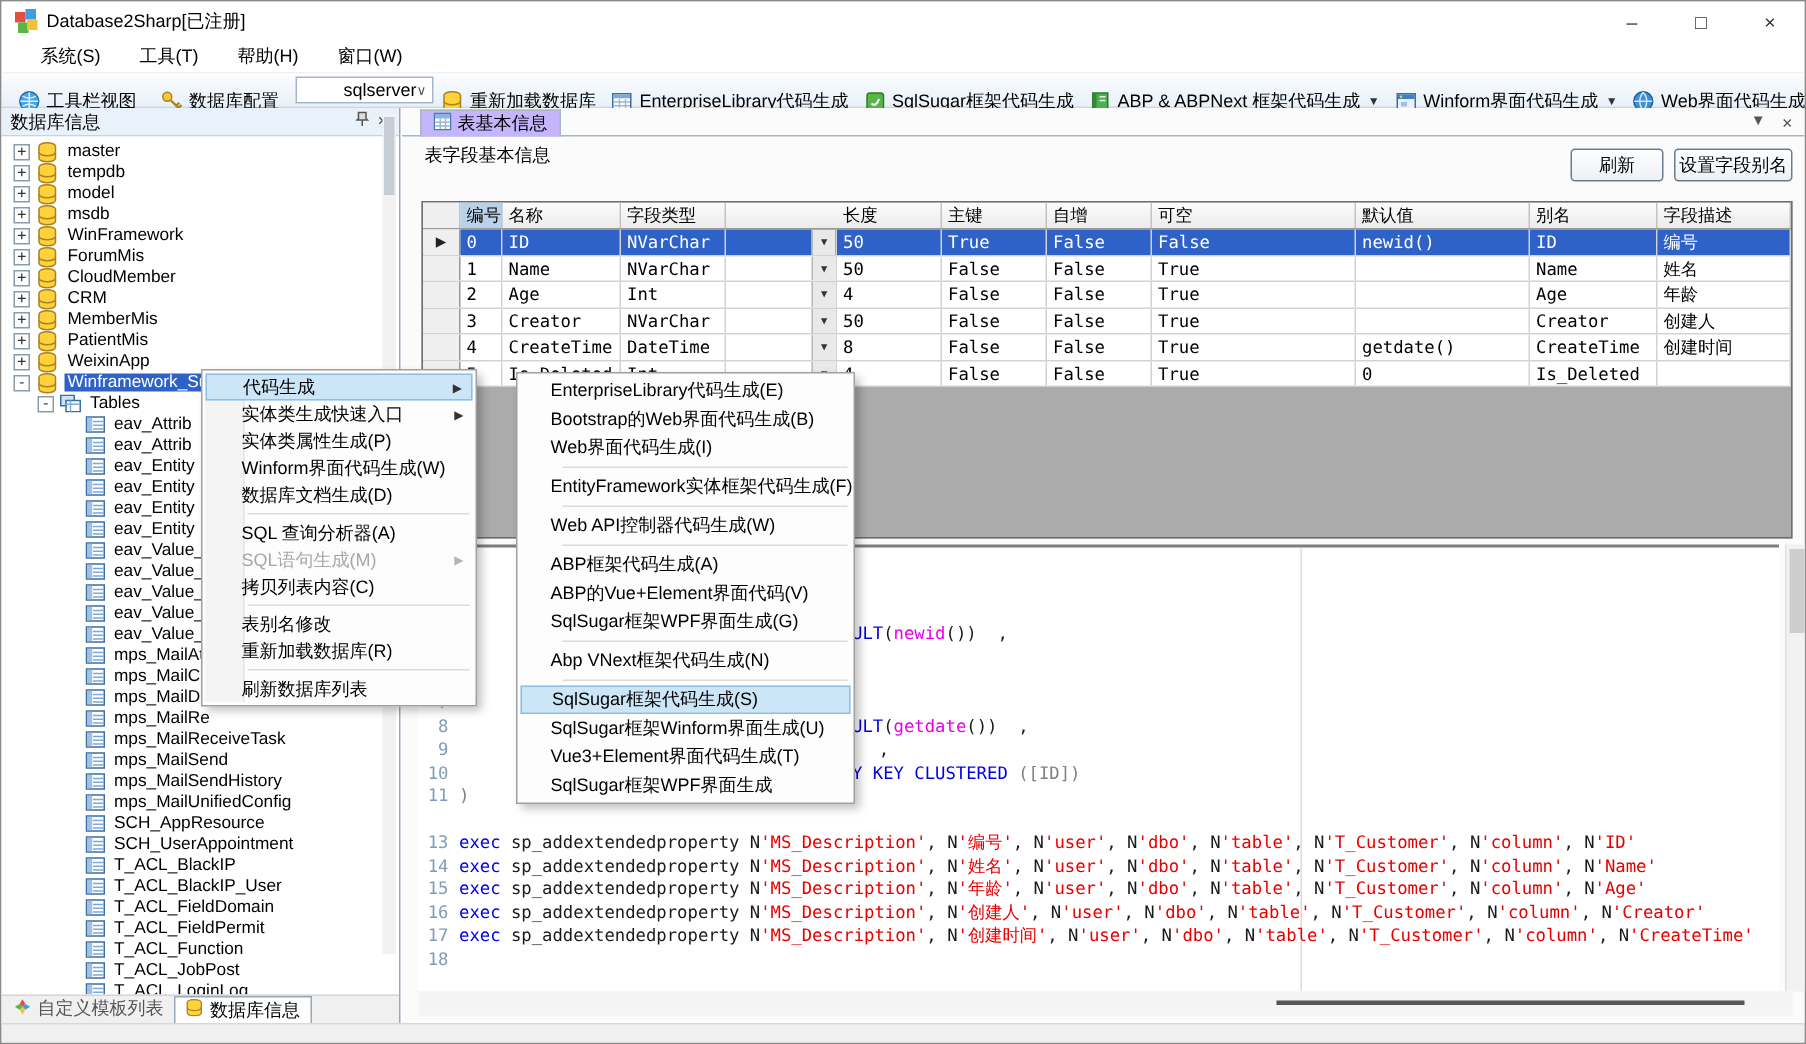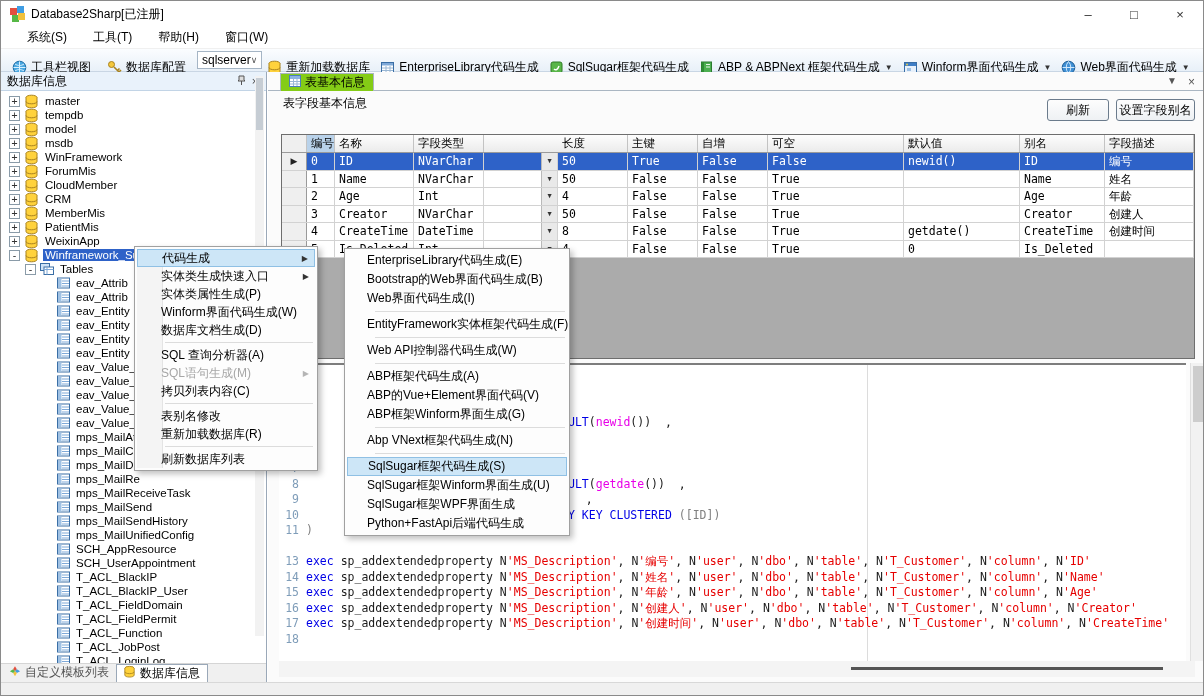--- a/index.html
+++ b/index.html
@@ -18,21 +18,21 @@
   
   .menubar{position:absolute;left:0;top:26px;width:100%;height:22px;background:#ffffff;display:flex;align-items:center;padding-left:26px;border-bottom:1px solid #f0f0f0;}
   .menubar span{margin-right:26px;}
   
   .toolbar{position:absolute;left:0;top:48px;width:100%;height:23px;background:linear-gradient(#fbfdff,#e8f0f8);
            display:flex;align-items:center;padding-left:6px;border-bottom:1px solid #c9d6e4;}
   .tb-item{display:flex;align-items:center;gap:4px;padding:2px 5px;white-space:nowrap;margin-top:14px;}
   .tb-sep{width:1px;height:16px;background:#bcc7d3;margin:0 3px;}
   .tb-arrow{font-size:8px;color:#333;margin-left:1px;}
   .combo{width:116px;height:18px;background:#fff;border:1px solid #a5b5c5;display:flex;align-items:center;padding:0 4px;}
-  .combo .cv{flex:1;}
+  .combo .cv{flex:1;margin-left:27px;}
   .combo .ca{font-size:9px;color:#555;}
   .icon15 svg{display:block;}
 
   
   .leftpanel{position:absolute;left:0;top:71px;width:266px;height:610px;background:#ffffff;border-right:1px solid #9aa8b8;}
   .lp-header{position:absolute;left:0;top:0;width:100%;height:19px;background:#e9f2fb;border-bottom:1px solid #c2d4e6;
              display:flex;align-items:center;padding:0 4px 0 6px;}
   .lp-header .t{flex:1;}
   .lp-hicon{width:14px;text-align:center;color:#444;font-size:11px;}
   .tree{position:absolute;left:0;top:19px;width:100%;height:572px;overflow:hidden;background:#fff;}
@@ -44,21 +44,21 @@
   .ticon{margin-right:4px;display:inline-flex;}
   .tree-scroll{position:absolute;right:2px;top:4px;width:9px;height:560px;background:#f2f2f2;}
   .tree-thumb{position:absolute;left:1px;top:2px;width:7px;height:52px;background:#c6cdd4;}
   .lp-tabs{position:absolute;left:0;top:591px;width:100%;height:19px;background:#f0f0f0;display:flex;align-items:flex-end;padding-left:2px;border-top:1px solid #d5d5d5;}
   .lp-tab{display:flex;align-items:center;gap:3px;padding:1px 7px 2px 5px;height:18px;color:#555;}
   .lp-tab.active{background:#fff;border:1px solid #9aa8b8;border-bottom:none;color:#000;}
 
   
   .rightpanel{position:absolute;left:267px;top:71px;width:937px;height:610px;background:#fbfbfb;}
   .doc-tabstrip{position:absolute;left:0;top:0;width:100%;height:19px;border-bottom:1px solid #aab6c2;}
-  .doc-tab{position:absolute;left:12px;top:1px;height:18px;background:#84cc16;border:1px solid #aab6c2;border-bottom:none;
+  .doc-tab{position:absolute;left:12px;top:1px;height:18px;background:#c4b5fd;border:1px solid #aab6c2;border-bottom:none;
            display:flex;align-items:center;gap:4px;padding:0 8px;justify-content:space-between;}
   .doc-ctl{position:absolute;top:3px;color:#555;font-size:10px;}
   .section-label{position:absolute;left:15px;top:23px;font-size:12px;}
   .btn{position:absolute;height:22px;background:linear-gradient(#fdfdfd,#eef1f4);border:1px solid #6b7b8c;border-radius:3px;
        display:flex;align-items:center;justify-content:center;font-size:12px;}
 
   
   .grid{position:absolute;left:13px;top:62px;width:914px;height:225px;border:1px solid #6e6e6e;background:#ababab;overflow:hidden;}
   .g-head{display:flex;height:18px;background:linear-gradient(#fdfdfd,#ebebeb);border-bottom:1px solid #9a9a9a;}
   .g-hcell{border-right:1px solid #c3c3c3;padding:1px 4px;font-size:11.5px;overflow:hidden;white-space:nowrap;}
@@ -908,34 +908,34 @@
         <span>Web API控制器代码生成(W)</span>
       </div>
       <div class="m-sep"></div>
       <div class="m-item">
         <span>ABP框架代码生成(A)</span>
       </div>
       <div class="m-item">
         <span>ABP的Vue+Element界面代码(V)</span>
       </div>
       <div class="m-item">
-        <span>ABP框架Winform界面生成(G)</span>
+        <span>SqlSugar框架WPF界面生成(G)</span>
       </div>
       <div class="m-sep"></div>
       <div class="m-item">
         <span>Abp VNext框架代码生成(N)</span>
       </div>
       <div class="m-sep"></div>
       <div class="m-item hl">
         <span>SqlSugar框架代码生成(S)</span>
       </div>
       <div class="m-item">
         <span>SqlSugar框架Winform界面生成(U)</span>
       </div>
       <div class="m-item">
+        <span>Vue3+Element界面代码生成(T)</span>
+      </div>
+      <div class="m-item">
         <span>SqlSugar框架WPF界面生成</span>
       </div>
-      <div class="m-item">
-        <span>Python+FastApi后端代码生成</span>
-      </div>
     </div>
 
 </div>
 
 </body></html>

